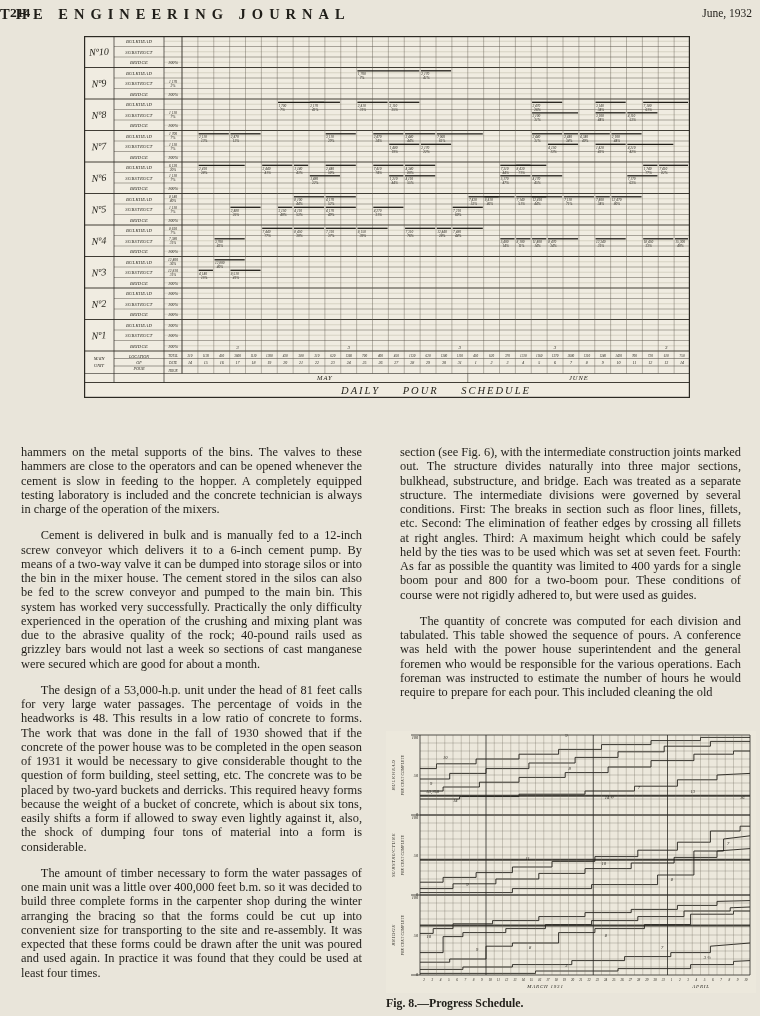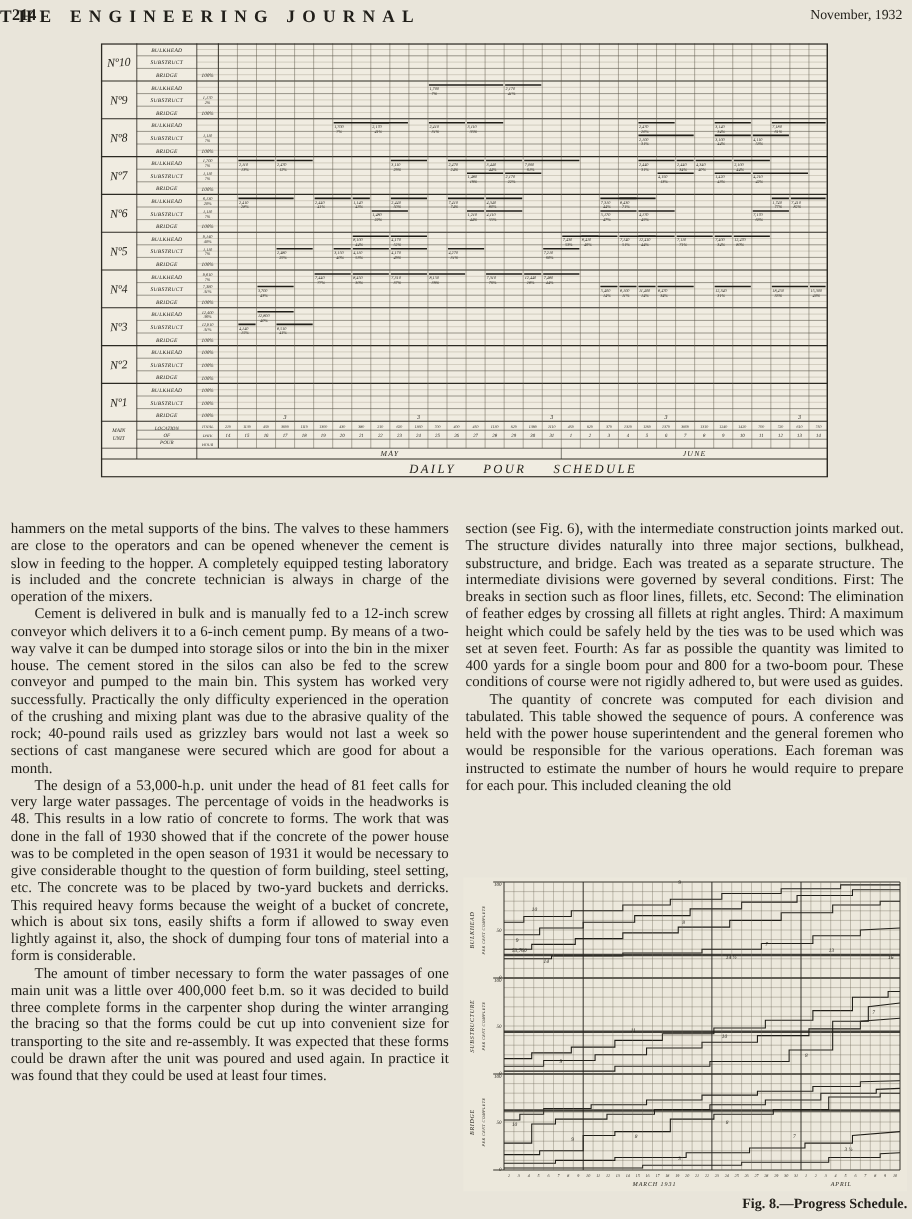--- a/index.html
+++ b/index.html
@@ -7,35 +7,35 @@
     width:760px;height:1016px;position:relative;overflow:hidden;
     background:#e9e5da;color:#201e19;
     font-family:"Liberation Serif","DejaVu Serif",serif;
   }
   .hdr-num{position:absolute;left:10px;top:5px;font-weight:bold;font-size:13.5px}
   .hdr-title{position:absolute;left:0;right:0;top:6px;text-align:left;font-weight:bold;font-size:14.5px;letter-spacing:6px}
   .hdr-date{position:absolute;right:8px;top:7px;font-size:11.5px}
   #fig7{position:absolute;left:84px;top:36px;width:606px}
   #fig7 .caption{ text-align:center;font-weight:bold;font-size:12.5px;margin-top:5px;letter-spacing:.5px}
   #fig8{position:absolute;left:386px;top:731px;width:370px}
-  #fig8 .caption{text-align:right;font-weight:bold;font-size:11.8px;margin-top:3px}
+  #fig8 .caption{text-align:left;font-weight:bold;font-size:11.8px;margin-top:3px}
   .col{position:absolute;top:433px;width:365px;text-align:justify;font-size:12.4px;line-height:14.25px}
   .col-left{left:9px}
   .col-right{left:388px}
-  .col p{margin:0;text-indent:1.6em}
+  .col p{margin:12px;text-indent:1.6em}
   .col p.noind{text-indent:0}
   svg{display:block}
   svg text{font-family:"Liberation Serif","DejaVu Serif",serif;fill:#26241d}
 </style>
 </head>
 <body>
 
 <div class="hdr-num">214</div>
 <div class="hdr-title">THE ENGINEERING JOURNAL</div>
-<div class="hdr-date">November, 1932</div>
+<div class="hdr-date">June, 1932</div>
 
 <div id="fig7">
   <svg id="fig7-svg" width="606" height="362" viewBox="0 0 606 362">
       <rect x="0" y="0" width="606" height="362" fill="#f0ece1"></rect>
       <line x1="80" y1="5.25" x2="605" y2="5.25" stroke="#a8a291" stroke-width="0.35"></line>
       <line x1="80" y1="15.75" x2="605" y2="15.75" stroke="#a8a291" stroke-width="0.35"></line>
       <line x1="80" y1="26.25" x2="605" y2="26.25" stroke="#a8a291" stroke-width="0.35"></line>
       <line x1="80" y1="36.75" x2="605" y2="36.75" stroke="#a8a291" stroke-width="0.35"></line>
       <line x1="80" y1="47.25" x2="605" y2="47.25" stroke="#a8a291" stroke-width="0.35"></line>
       <line x1="80" y1="57.75" x2="605" y2="57.75" stroke="#a8a291" stroke-width="0.35"></line>

